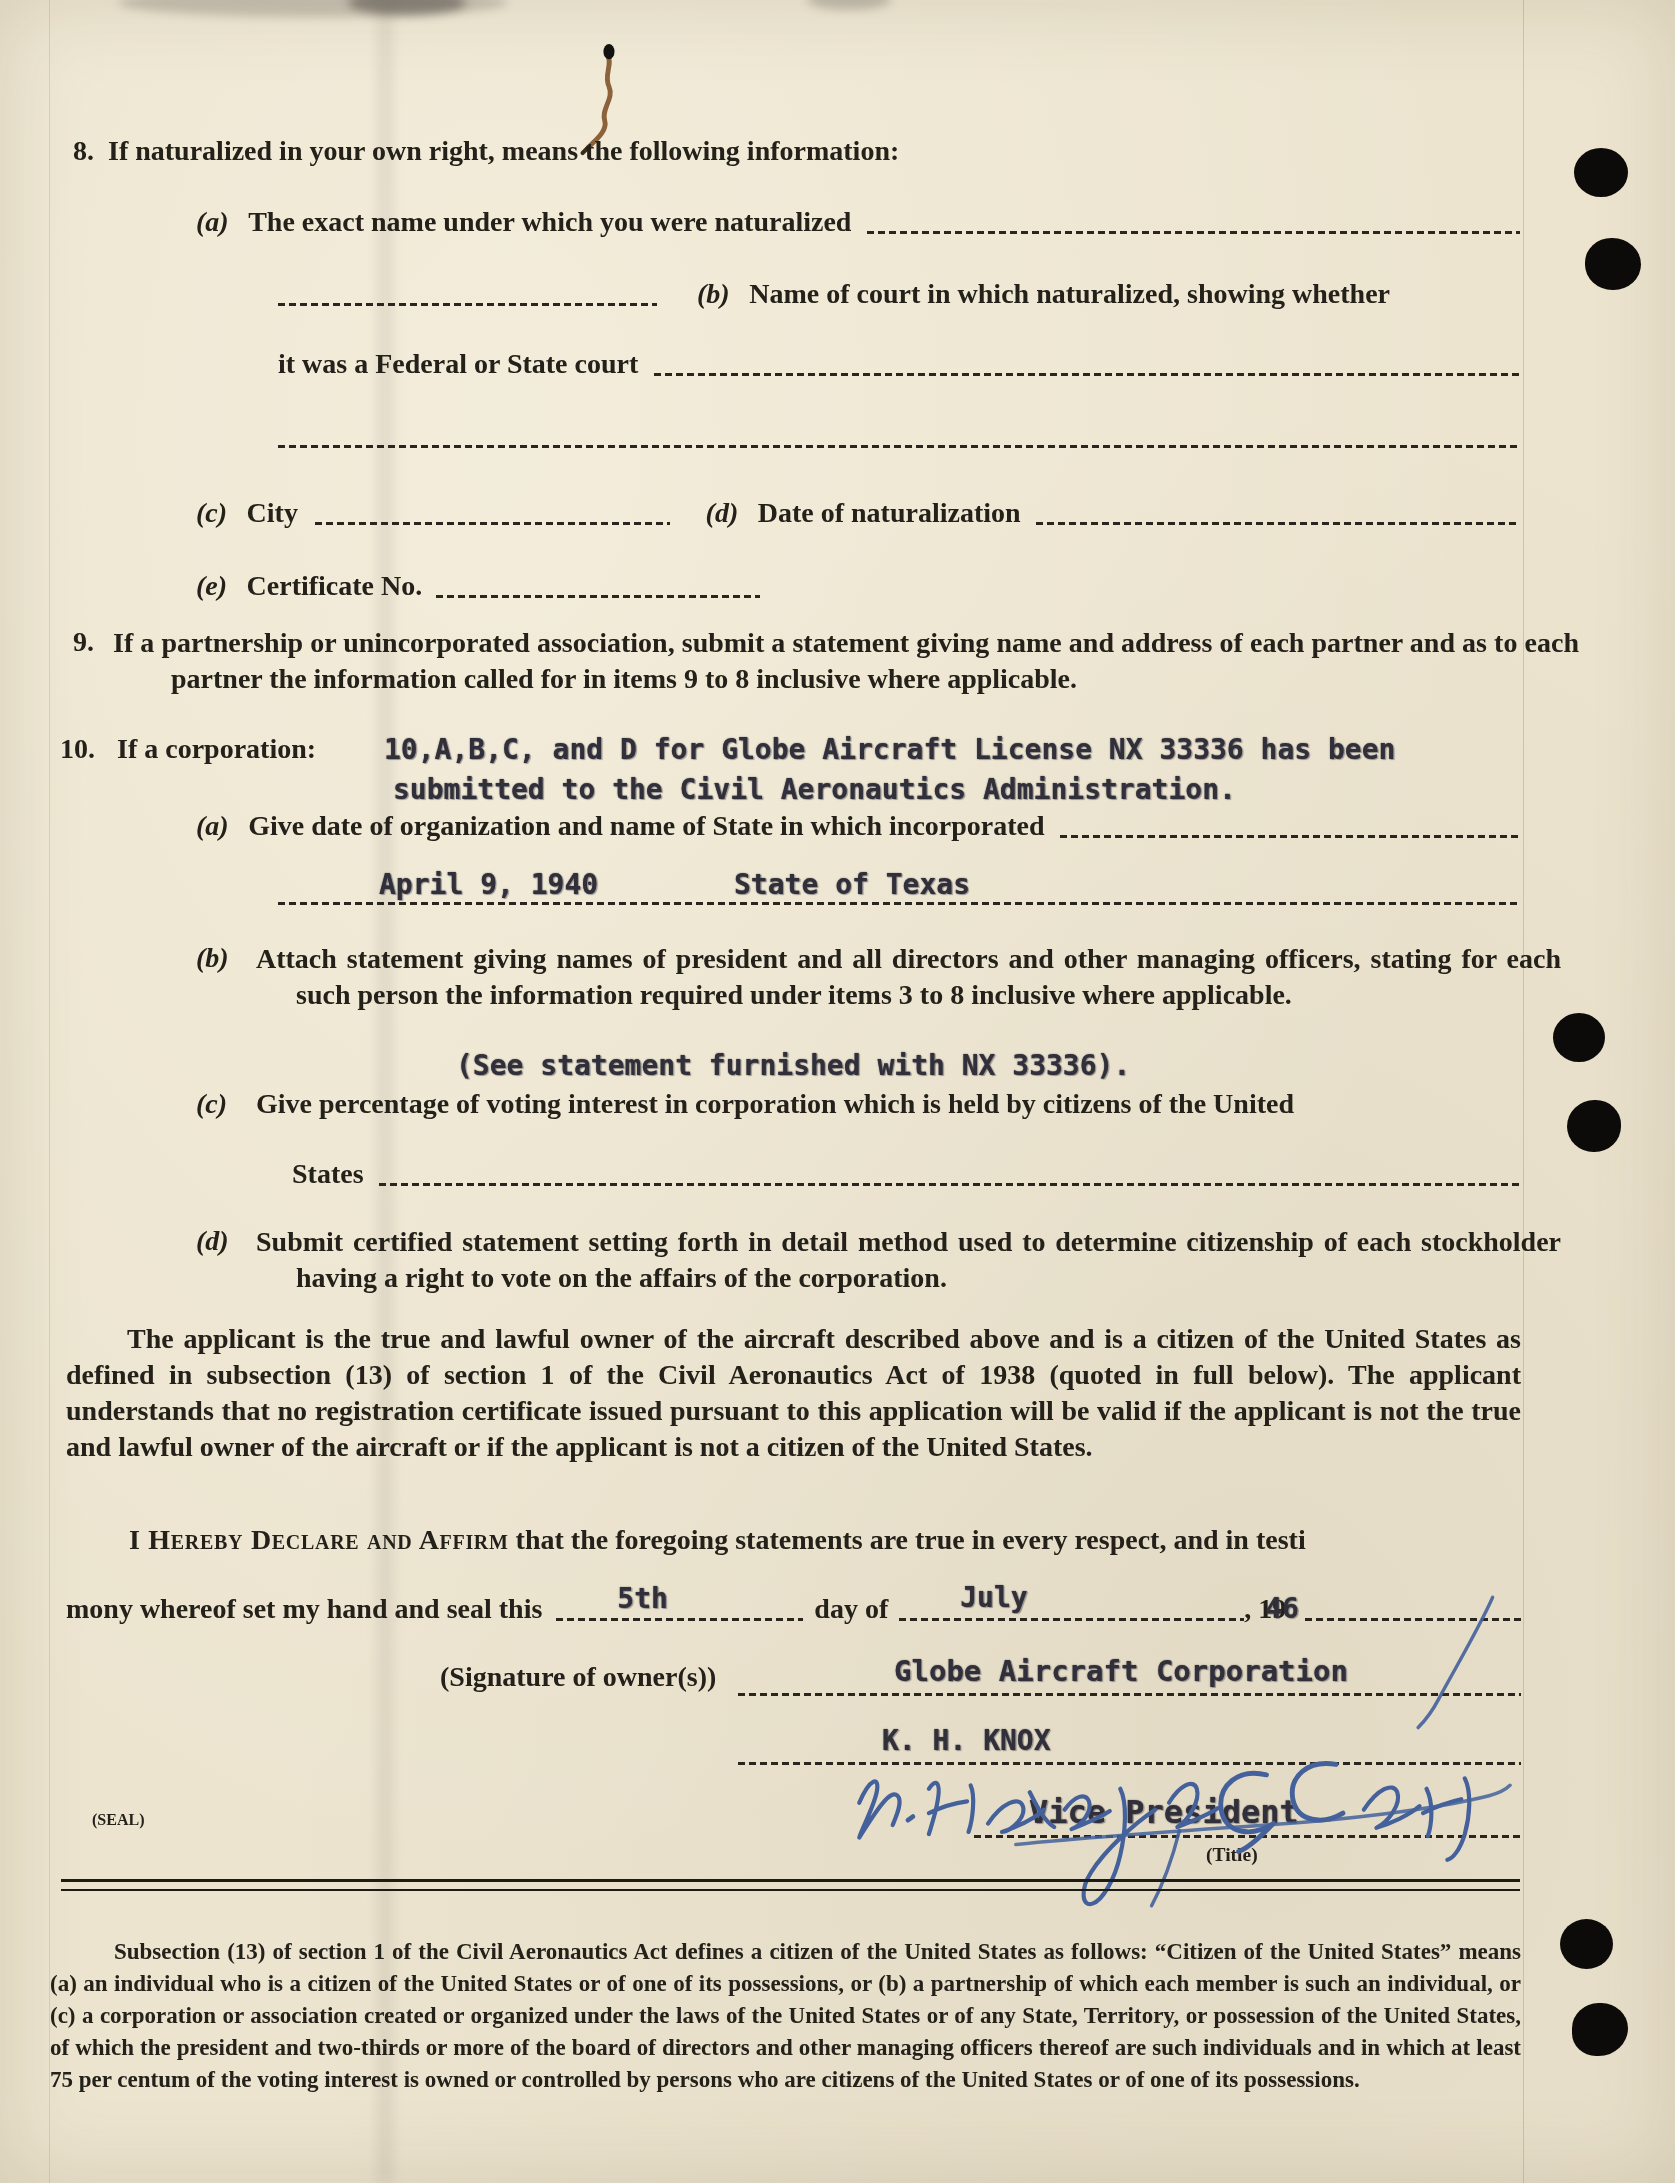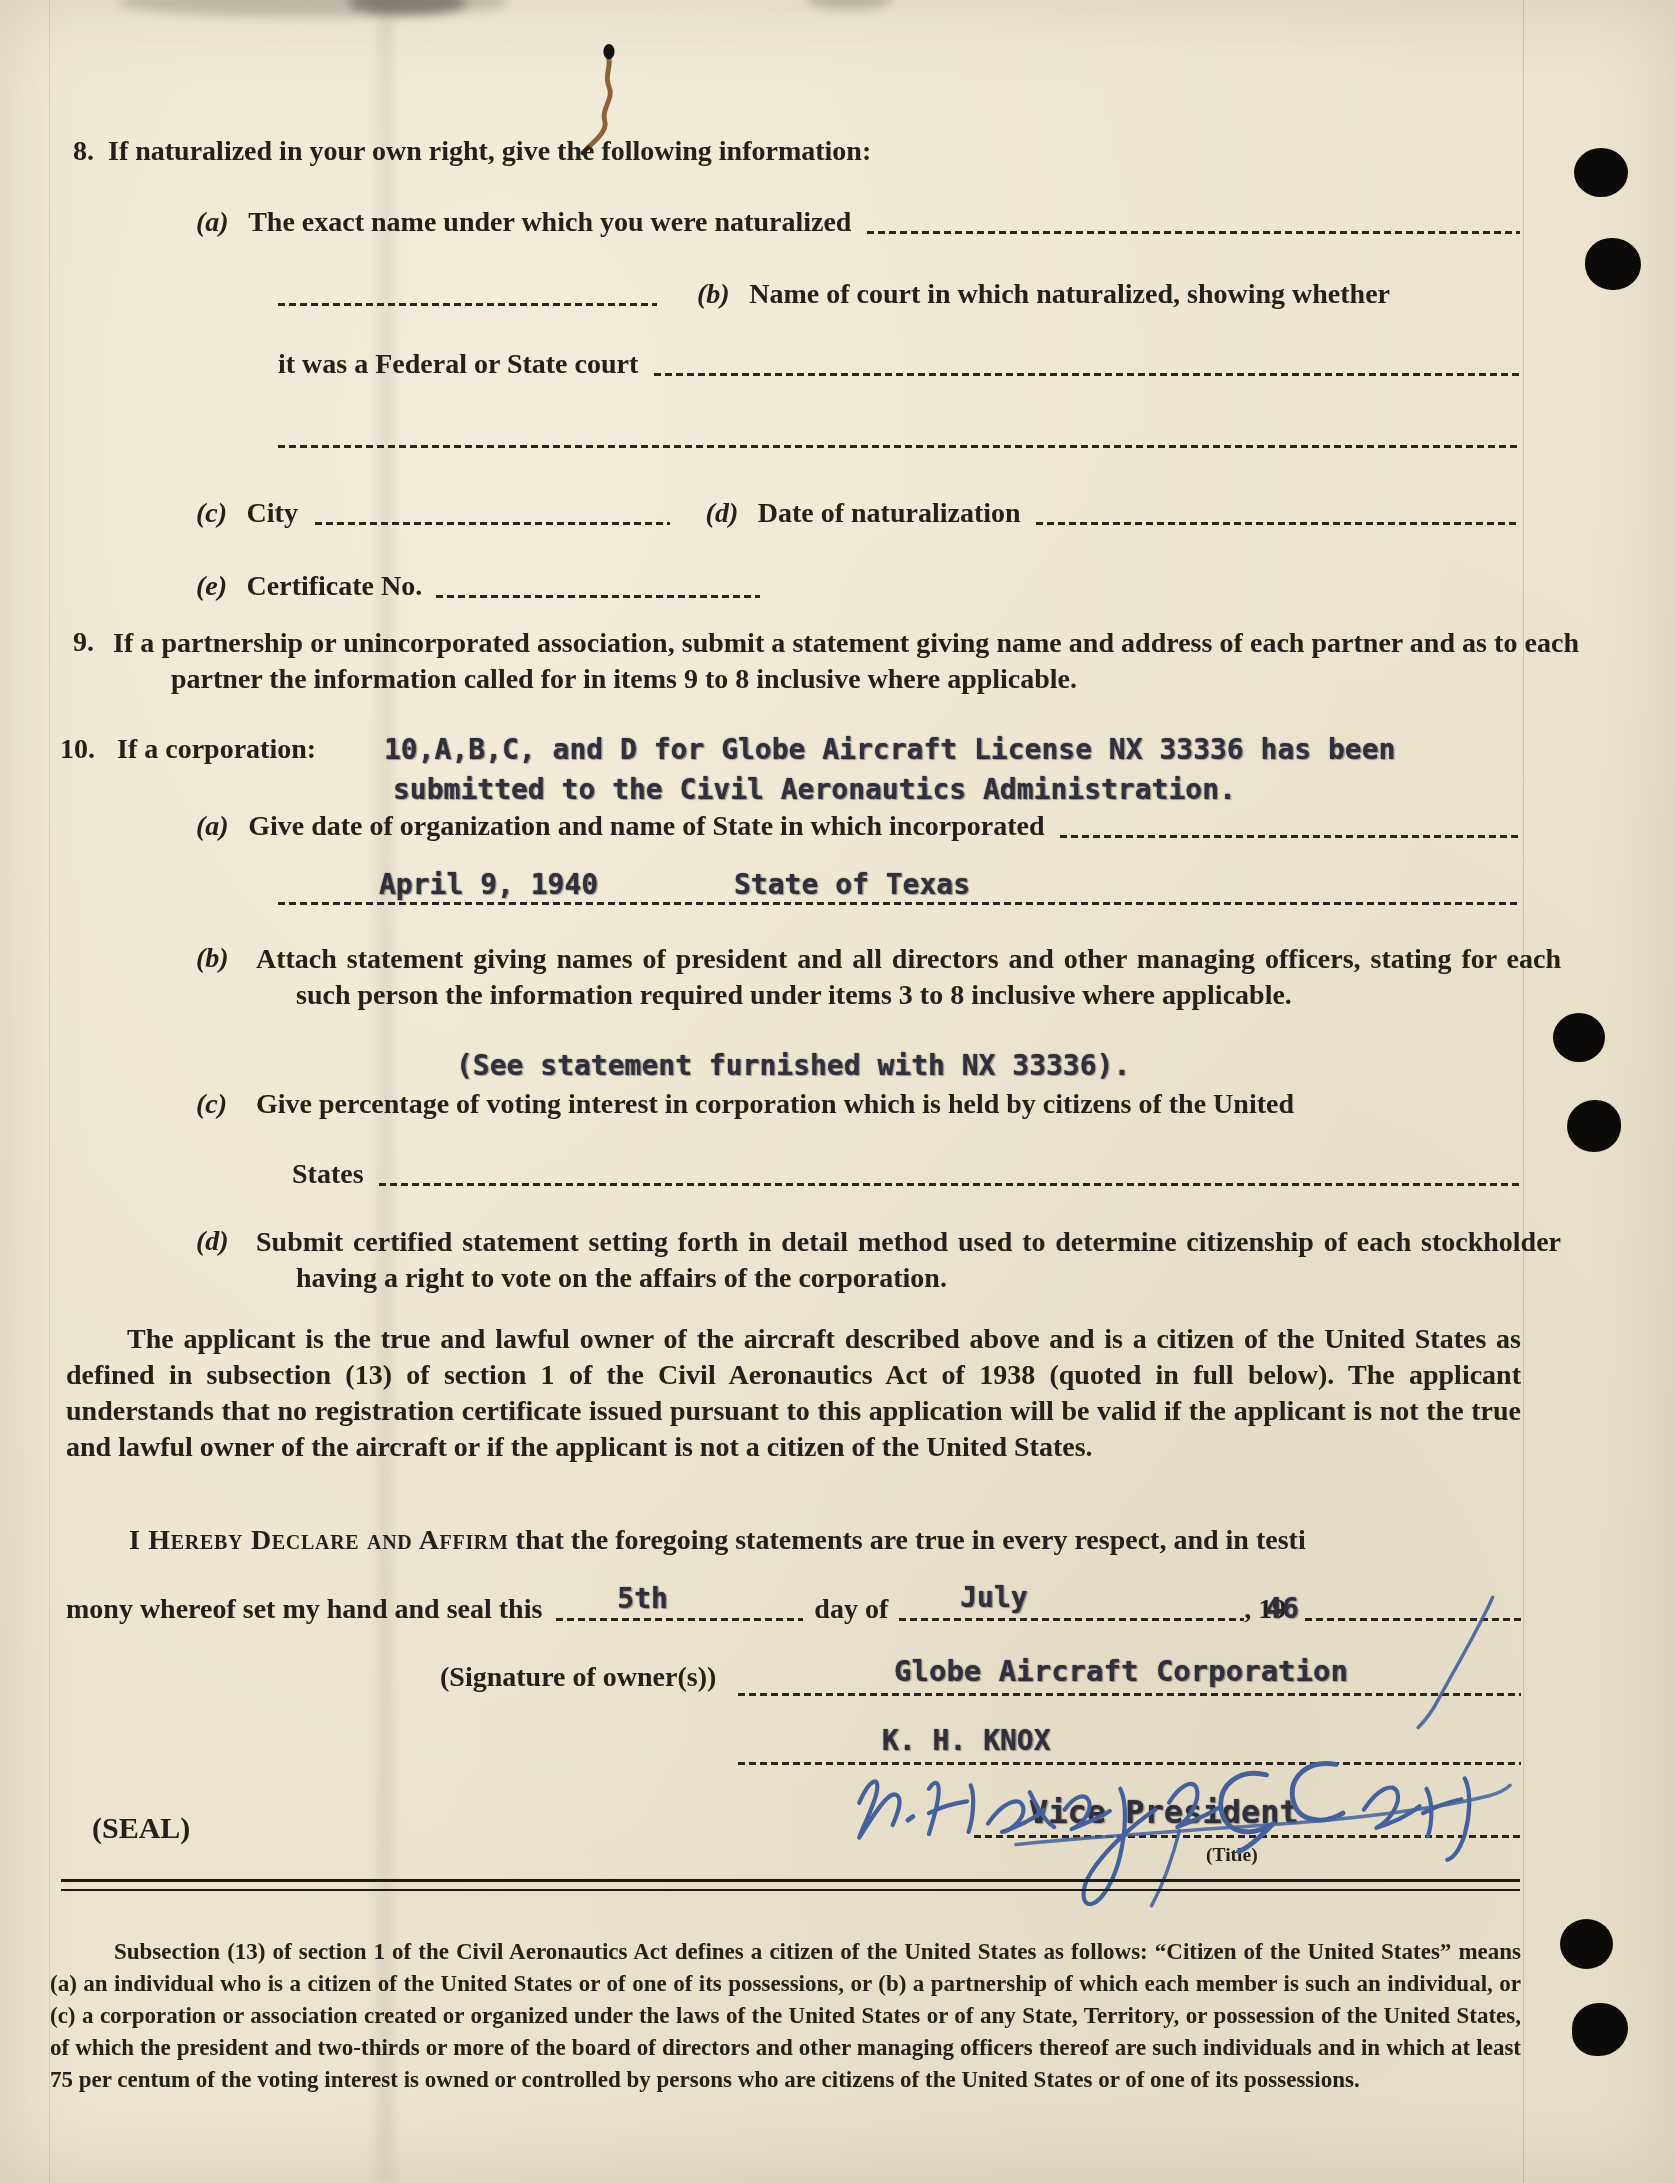--- a/index.html
+++ b/index.html
@@ -51,21 +51,21 @@
   <div class="hole" style="left:1560px;top:1919px;width:53px;height:50px;"></div>
   <div class="hole" style="left:1572px;top:2003px;width:56px;height:53px;border-radius:50% 50% 55% 45%;"></div>
 
   <svg style="left:567px;top:42px;" width="77" height="118" viewBox="0 0 110 170">
     <path d="M58,18 C66,32 52,48 60,64 C68,82 48,96 54,114 C58,128 40,142 30,152" stroke="#7a4a1e" stroke-width="7" fill="none" stroke-linecap="round" opacity="0.85"></path>
     <ellipse cx="60" cy="14" rx="8" ry="11" fill="#141210"></ellipse>
     <path d="M30,152 L22,160" stroke="#3a2a16" stroke-width="6" stroke-linecap="round"></path>
   </svg>
 
   <div class="ln" style="left:73px;top:134px;">
-    <span>8.</span>&nbsp;&nbsp;<span>If naturalized in your own right, give the following information:</span>
+    <span>8.</span>&nbsp;&nbsp;<span>If naturalized in your own right, means the following information:</span>
   </div>
 
   <div class="row" style="left:196px;top:205px;width:1324px;">
     <span class="mk">(a)</span>
     <span>The exact name under which you were naturalized</span>
     <span class="dots fill" style="margin-left:15.3px;"></span>
   </div>
 
   <div class="row" style="left:278px;top:277px;width:1242px;">
     <span class="dots" style="width:379px;"></span>
@@ -150,21 +150,21 @@
   <div class="tw abs" style="left:894px;top:1655px;font-size:29px;">Globe Aircraft Corporation</div>
   <div class="dotline" style="left:738px;top:1693px;width:783px;"></div>
 
   <div class="tw abs" style="left:866px;top:1725px;margin-left:16px;">K. H. KNOX</div>
   <div class="dotline" style="left:738px;top:1762px;width:783px;"></div>
 
   <div class="tw abs" style="left:1029px;top:1794px;font-size:32px;">Vice President</div>
   <div class="dotline" style="left:974px;top:1835px;width:546px;"></div>
   <div class="ln" style="left:1206px;top:1843px;font-size:19.5px;">(Title)</div>
 
-  <div class="ln" style="left:92px;top:1810px;font-size:30px;">(SEAL)</div>
+  <div class="ln" style="left:92px;top:1810px;font-size:16px;">(SEAL)</div>
 
   <svg style="left:793px;top:1580px;" width="745" height="348" viewBox="0 0 1070 500">
     <g fill="none" stroke="#44619b" stroke-linecap="round" stroke-linejoin="round">
       <path d="M1005,25 C985,70 955,120 928,170 C915,195 905,205 898,212" stroke-width="5" opacity="0.9"></path>
       <path d="M95,320 C110,285 125,280 120,305 C116,325 100,355 95,370 C120,330 140,300 150,310 C158,318 148,340 143,352" stroke-width="6"></path>
       <path d="M165,345 L172,340" stroke-width="7"></path>
       <path d="M195,300 C205,285 212,290 208,315 C205,335 198,355 195,365 M195,335 C215,325 235,320 250,318 M255,295 C262,310 258,345 252,362" stroke-width="6"></path>
       <path d="M280,350 C300,320 325,310 330,325 C335,340 315,360 300,362 C320,355 345,345 360,330 M340,305 C350,325 360,345 375,355" stroke-width="6"></path>
       <path d="M390,330 C405,310 420,305 425,318 C430,332 415,352 400,358 C415,352 440,342 455,332" stroke-width="6"></path>
       <path d="M470,300 C480,320 478,360 470,395 C462,430 445,460 430,465 C415,470 412,445 428,420 C448,388 490,350 520,330" stroke-width="6"></path>

